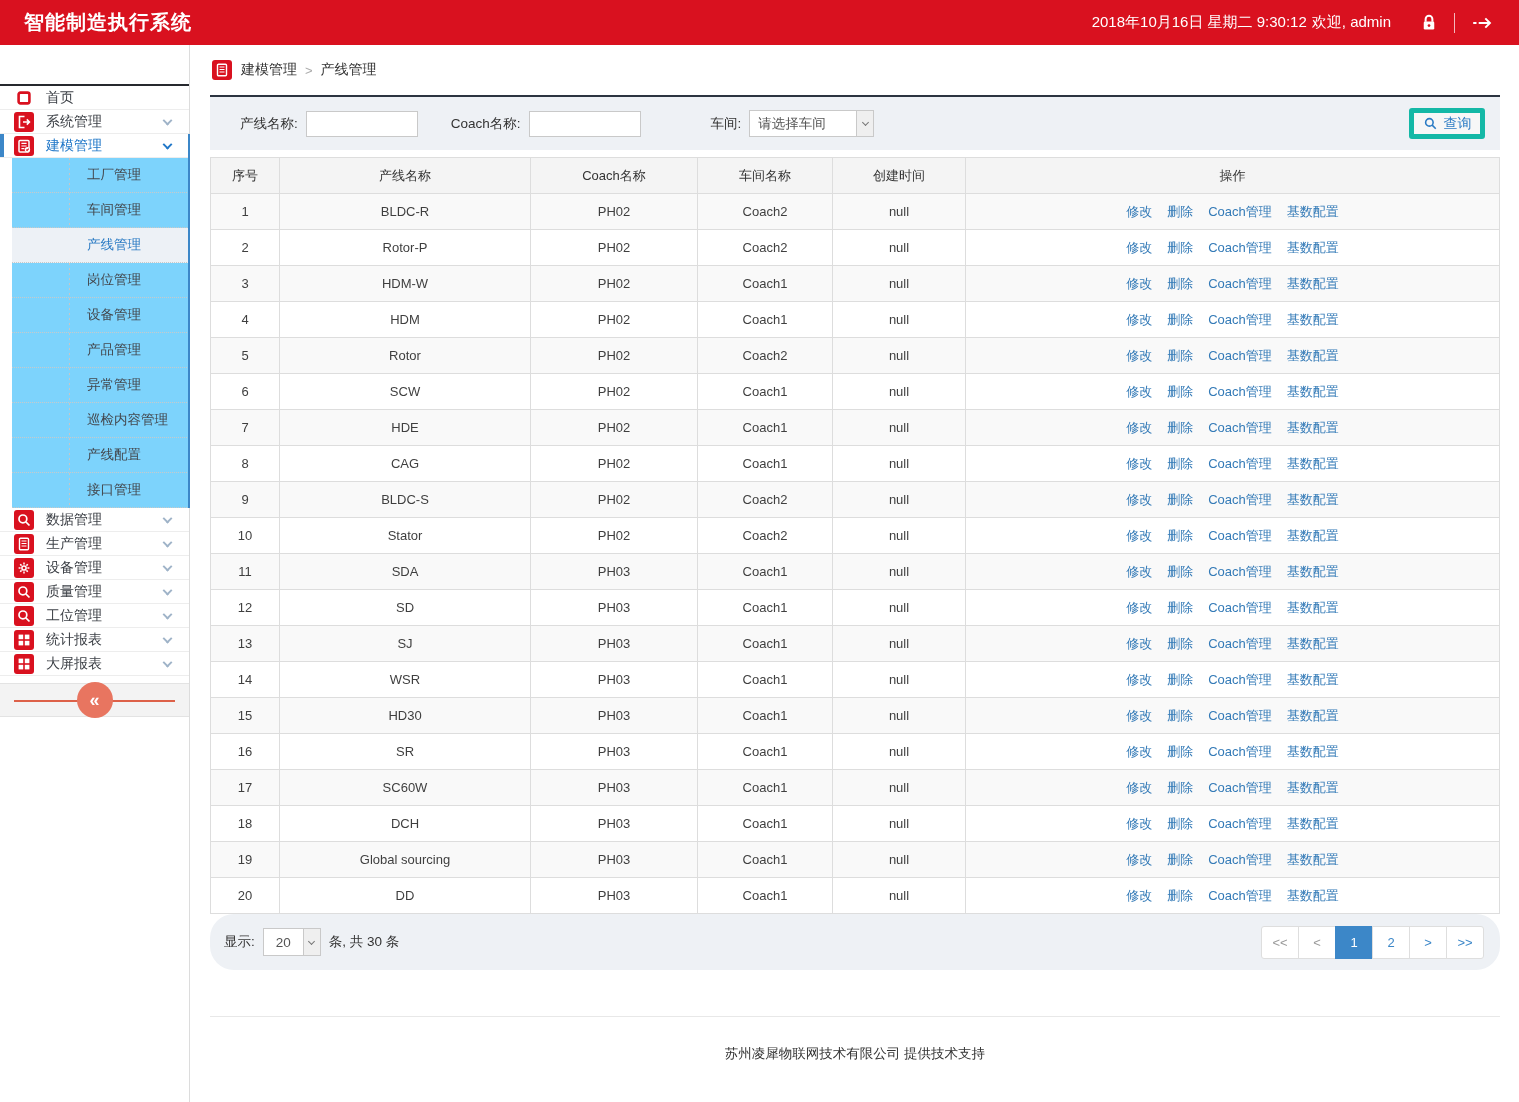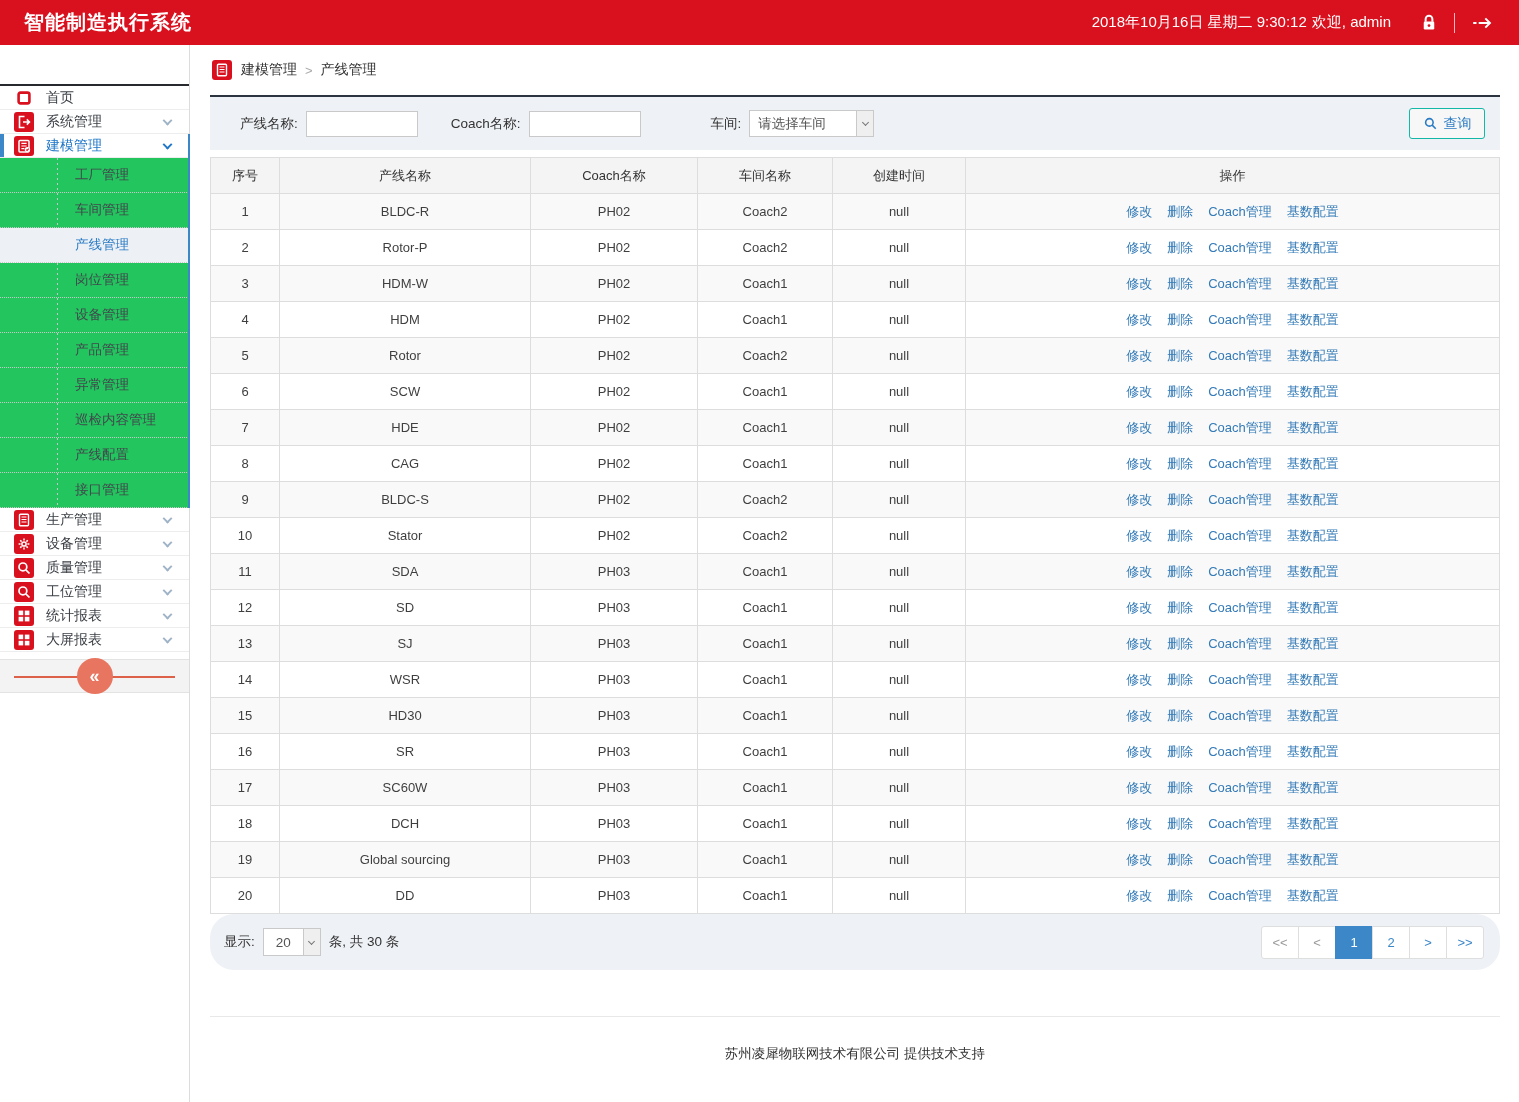--- a/index.html
+++ b/index.html
@@ -26,21 +26,21 @@
   .badge { width:20px; height:20px; background:#d9111f; border-radius:3px; display:inline-flex; align-items:center; justify-content:center; flex:0 0 20px; }
   .badge.plain { background:transparent; }
   .badge svg { width:16px; height:16px; display:block; }
   .side-label { margin-left:12px; font-size:14px; color:#3b3f45; }
   .chev { position:absolute; right:18px; top:50%; width:7px; height:7px; border-right:2px solid #9fb3c8; border-bottom:2px solid #9fb3c8; transform:translateY(-70%) rotate(45deg); }
   .side-item.active .side-label { color:#2077c8; }
   .side-item.active .chev { border-color:#2077c8; }
   .side-item.active::before { content:""; position:absolute; left:0; top:0; bottom:0; width:4px; background:#3c87c8; }
   .side-group { position:relative; }
   .side-group.open::after { content:""; position:absolute; right:-1px; top:0; bottom:0; width:2px; background:#3c87c8; }
-  .submenu { position:relative; background:#22c55e; }
+  .submenu { position:relative; background:#7dd3fc;margin-left:12px; }
   .submenu::before { content:""; position:absolute; left:57px; top:0; bottom:0; width:1px;
     background-image:linear-gradient(#c6c6c6 45%, rgba(0,0,0,0) 45%); background-size:1px 5px; }
   .sub-item { height:35px; line-height:34px; padding-left:75px; font-size:13.5px; color:#43474d; border-bottom:1px dotted #c9c9c9; cursor:pointer; position:relative; }
   .sub-item.active { background:#edf1f6; color:#2b7bc4; }
   .collapse-strip { margin-top:7px; height:34px; background:#f3f3f3; border-top:1px solid #e3e3e3; border-bottom:1px solid #e3e3e3; position:relative; }
   .collapse-line { position:absolute; left:14px; right:14px; top:16px; height:2px; background:#dd6149; }
   .collapse-btn { position:absolute; left:50%; top:50%; transform:translate(-50%,-50%); width:36px; height:36px; border-radius:50%; background:#e87560; border:none; color:#fff; font-size:18px; font-weight:bold; cursor:pointer; line-height:32px; }
   
   .main { flex:1; display:flex; flex-direction:column; background:#fff; min-width:0; }
   .crumbs { height:50px; display:flex; align-items:center; padding-left:22px; font-size:14px; }
@@ -51,21 +51,21 @@
   .panel { margin:0 19px 0 20px; border-top:2px solid #2c3440; }
   .filterbar { background:#eef1f5; height:53px; display:flex; align-items:center; padding-left:30px; font-size:13.5px; color:#333; }
   .flabel { margin-right:8px; }
   .txt { width:112px; height:26px; border:1px solid #c9c9c9; background:#fff; font:inherit; padding:0 6px; outline:none; }
   .gap1 { margin-right:33px; } .gap2 { margin-right:70px; }
   .fselect { width:125px; height:27px; background:#fff; border:1px solid #c9c9c9; display:flex; align-items:stretch; cursor:pointer; }
   .fsel-val { flex:1; padding-left:8px; display:flex; align-items:center; color:#555; font-size:13.5px; overflow:hidden; white-space:nowrap; }
   .fsel-val.center { justify-content:center; padding-left:0; }
   .fsel-caret { width:17px; border-left:1px solid #c9c9c9; background:#efefef; display:flex; align-items:center; justify-content:center; }
   .fsel-caret i { width:5px; height:5px; border-right:1.5px solid #777; border-bottom:1.5px solid #777; transform:rotate(45deg); margin-top:-2px; }
-  .qbtn { margin-left:auto; margin-right:15px; width:76px; height:31px; background:#f7f7f7; border:1px solid #14b8a6; border-radius:3px; display:flex; align-items:center; justify-content:center; gap:6px; color:#2b7bc4; font-size:14px; cursor:pointer; }
+  .qbtn { margin-left:auto; margin-right:15px; width:76px; height:31px; background:#f7f7f7; border:5px solid #14b8a6; border-radius:3px; display:flex; align-items:center; justify-content:center; gap:6px; color:#2b7bc4; font-size:14px; cursor:pointer; }
   .qbtn svg { width:15px; height:15px; display:block; }
   .spacer { height:7px; background:#fff; }
   table.grid { width:100%; border-collapse:collapse; table-layout:fixed; font-size:13px; color:#3f3f3f; }
   .grid th { background:#f4f4f4; font-weight:normal; color:#333; }
   .grid th, .grid td { border:1px solid #ddd; height:36px; text-align:center; padding:0 4px; overflow:hidden; white-space:nowrap; }
   .grid tbody tr:nth-child(odd)  { background:#f9f9f9; }
   .grid tbody tr:nth-child(even) { background:#fff; }
   .actions { display:flex; justify-content:center; gap:15px; }
   .alink { color:#337ab7; cursor:pointer; }
   .pagebar { background:#eef1f5; height:56px; display:flex; align-items:center; justify-content:space-between; padding:0 16px 0 14px; font-size:13.5px; color:#333;border-radius:24px; }
@@ -156,20 +156,32 @@
             <div class="sub-item">异常管理</div>
             <div class="sub-item">巡检内容管理</div>
             <div class="sub-item">产线配置</div>
             <div class="sub-item">接口管理</div>
           </div>
         </div>
         <div class="side-group">
           <div class="side-item">
             <span class="badge">
               <svg viewBox="0 0 16 16">
+                <circle cx="6.9" cy="6.9" r="3.9" fill="none" stroke="#fff" stroke-width="1.7"></circle>
+                <path d="M9.8 9.8 13.5 13.5" stroke="#fff" stroke-width="1.7"></path>
+              </svg>
+            </span>
+            <span class="side-label">数据管理</span>
+            <span class="chev"></span>
+          </div>
+        </div>
+        <div class="side-group">
+          <div class="side-item">
+            <span class="badge">
+              <svg viewBox="0 0 16 16">
                 <rect x="3.5" y="2.2" width="9" height="11.6" rx="1" fill="none" stroke="#fff" stroke-width="1.4"></rect>
                 <path d="M5.5 5h5M5.5 7.5h5M5.5 10h5" stroke="#fff" stroke-width="1.2" fill="none"></path>
               </svg>
             </span>
             <span class="side-label">生产管理</span>
             <span class="chev"></span>
           </div>
         </div>
         <div class="side-group">
           <div class="side-item">

